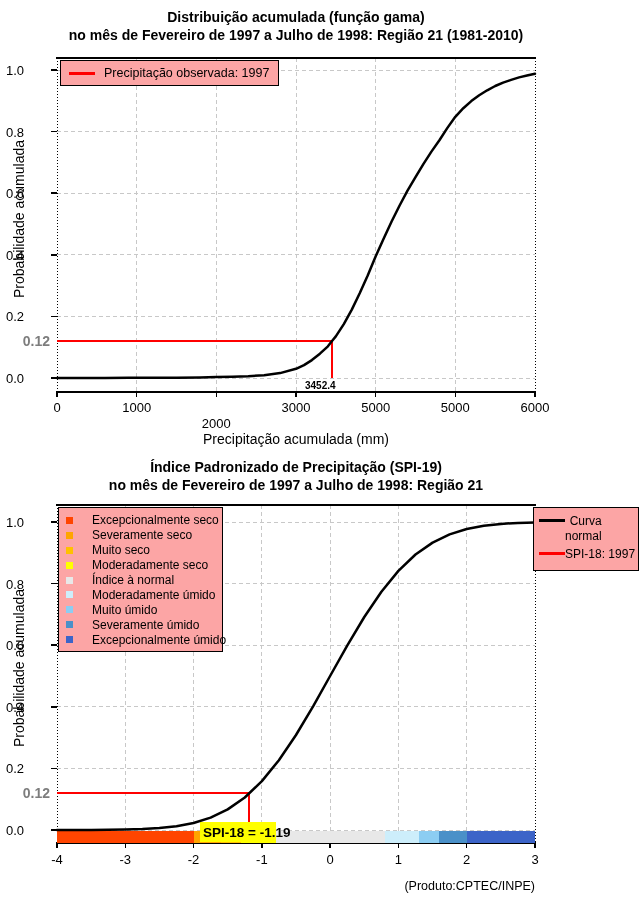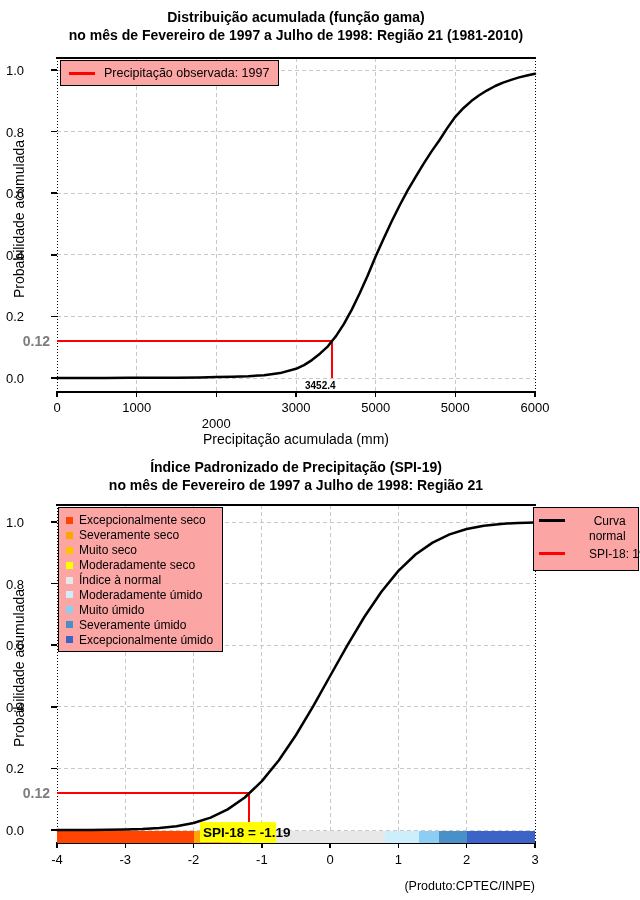--- a/index.html
+++ b/index.html
@@ -11,25 +11,25 @@
   .xticklab{font-size:13px;text-align:center;white-space:nowrap;}
   .yticklab{font-size:13px;text-align:left;white-space:nowrap;}
   .graylab{font-size:14px;font-weight:bold;color:#7d7d7d;text-align:right;white-space:nowrap;}
   .axislab{font-size:14px;text-align:center;white-space:nowrap;}
   .ylab{transform:rotate(-90deg);transform-origin:center center;font-size:14px;white-space:nowrap;}
   .legendbox{border:1.5px solid #000;background:#fca5a5;box-sizing:border-box;text-align:right;}
   #legend1{left:60px;top:60px;padding:5px 9px 5px 8px;display:flex;align-items:center;gap:9px;}
   #legend1 .sampleline{width:26px;height:3px;background:#FF0000;flex:0 0 auto;}
   #legend1 .lab{font-size:12.5px;white-space:nowrap;}
   #legend2{left:58px;top:507px;width:165px;height:145px;padding:5px 4px 4px 7px;}
-  .catrow{display:flex;align-items:center;height:14.9px;gap:6px;}
+  .catrow{display:flex;align-items:center;height:14.9px;gap:19px;}
   .swatch{width:7px;height:7px;flex:0 0 auto;}
   .catlab{font-size:12px;white-space:nowrap;}
   #legend3{left:533px;top:507px;width:106px;padding:6px 5px 5px 5px;font-size:12px;}
-  #legend3 .row{display:flex;align-items:flex-start;gap:24px;margin-bottom:3px;}
+  #legend3 .row{display:flex;align-items:flex-start;gap:0;margin-bottom:3px;}
   #legend3 .line{width:26px;height:3px;margin-top:5px;flex:0 0 auto;}
   #legend3 .txt{white-space:nowrap;line-height:15px;}
   .annot{font-size:10px;font-weight:bold;white-space:nowrap;}
   #spi-label{font-size:13.5px;font-weight:bold;white-space:nowrap;}
   .credit{font-size:12.5px;text-align:right;white-space:nowrap;}
 </style>
 </head>
 <body>
 
 <div id="fig">

